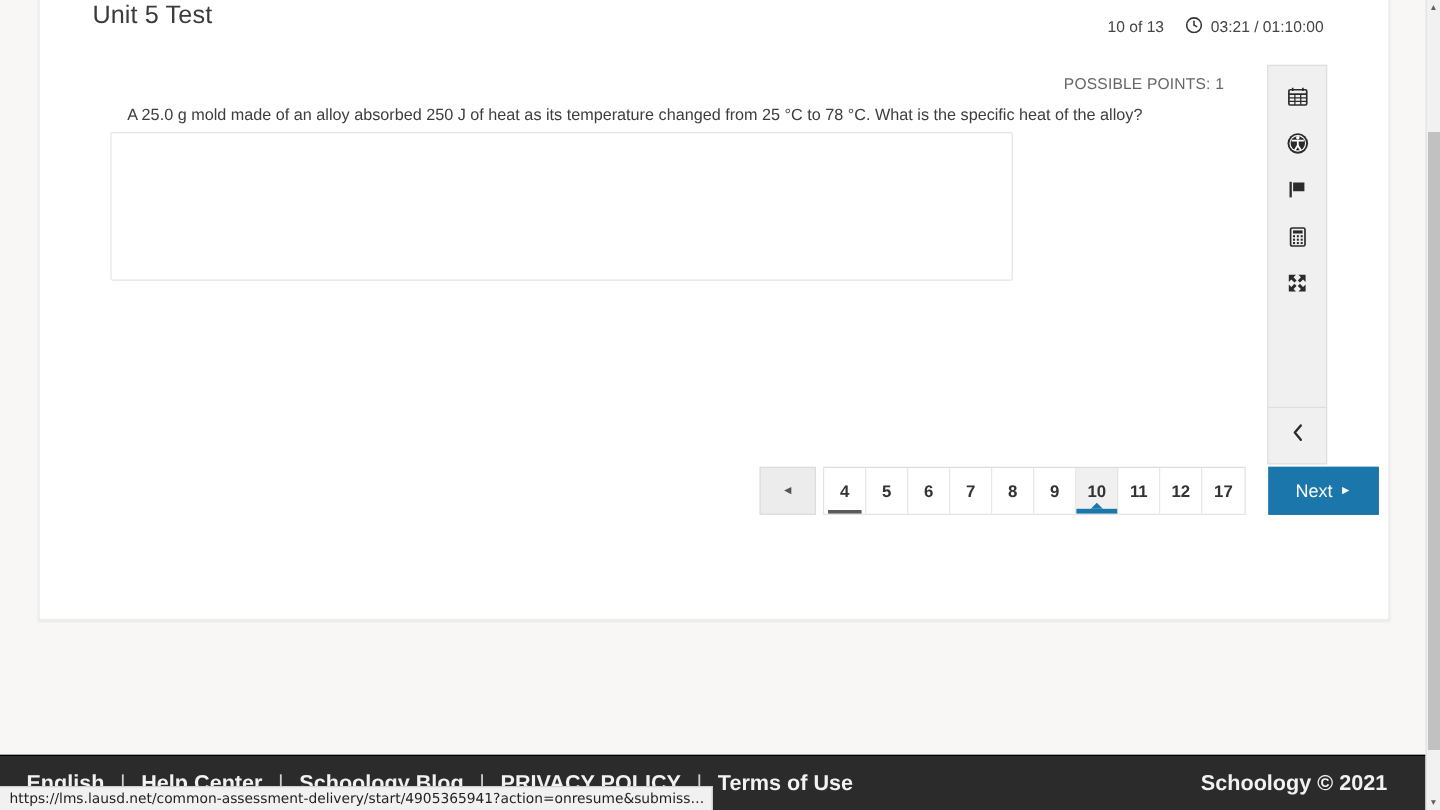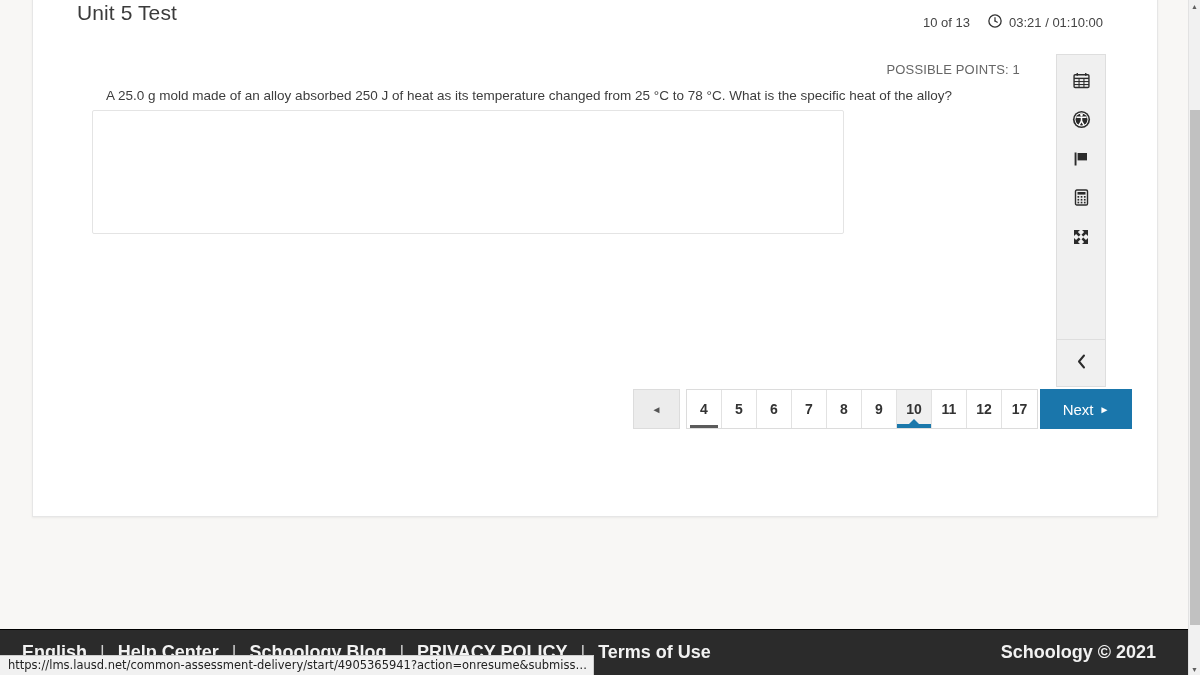--- a/index.html
+++ b/index.html
@@ -171,21 +171,21 @@
     position: absolute;
     left: 50%;
     margin-left: -5px;
     bottom: 4px;
     width: 0; height: 0;
     border-left: 5px solid transparent;
     border-right: 5px solid transparent;
     border-bottom: 5px solid #1b78ab;
   }
   .pg-next {
-    margin-left: 2px;
+    margin-left: 19px;
     width: 92px;
     background: #1a76ab;
     color: #fff;
     font-size: 15px;
     display: flex;
     align-items: center;
     justify-content: center;
     gap: 6px;
     cursor: pointer;
     border: 1px solid #1a76ab;

